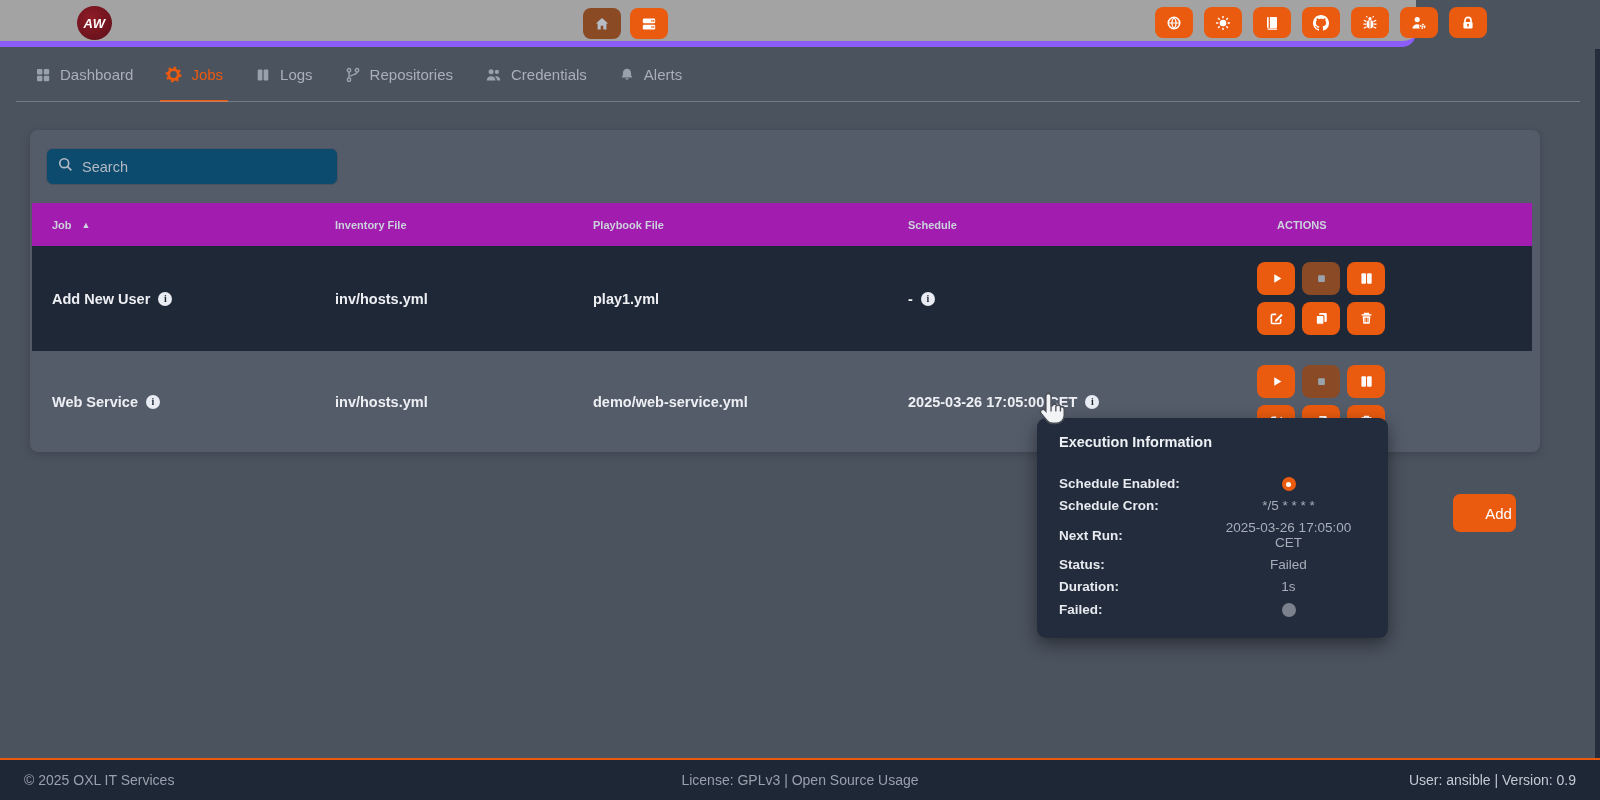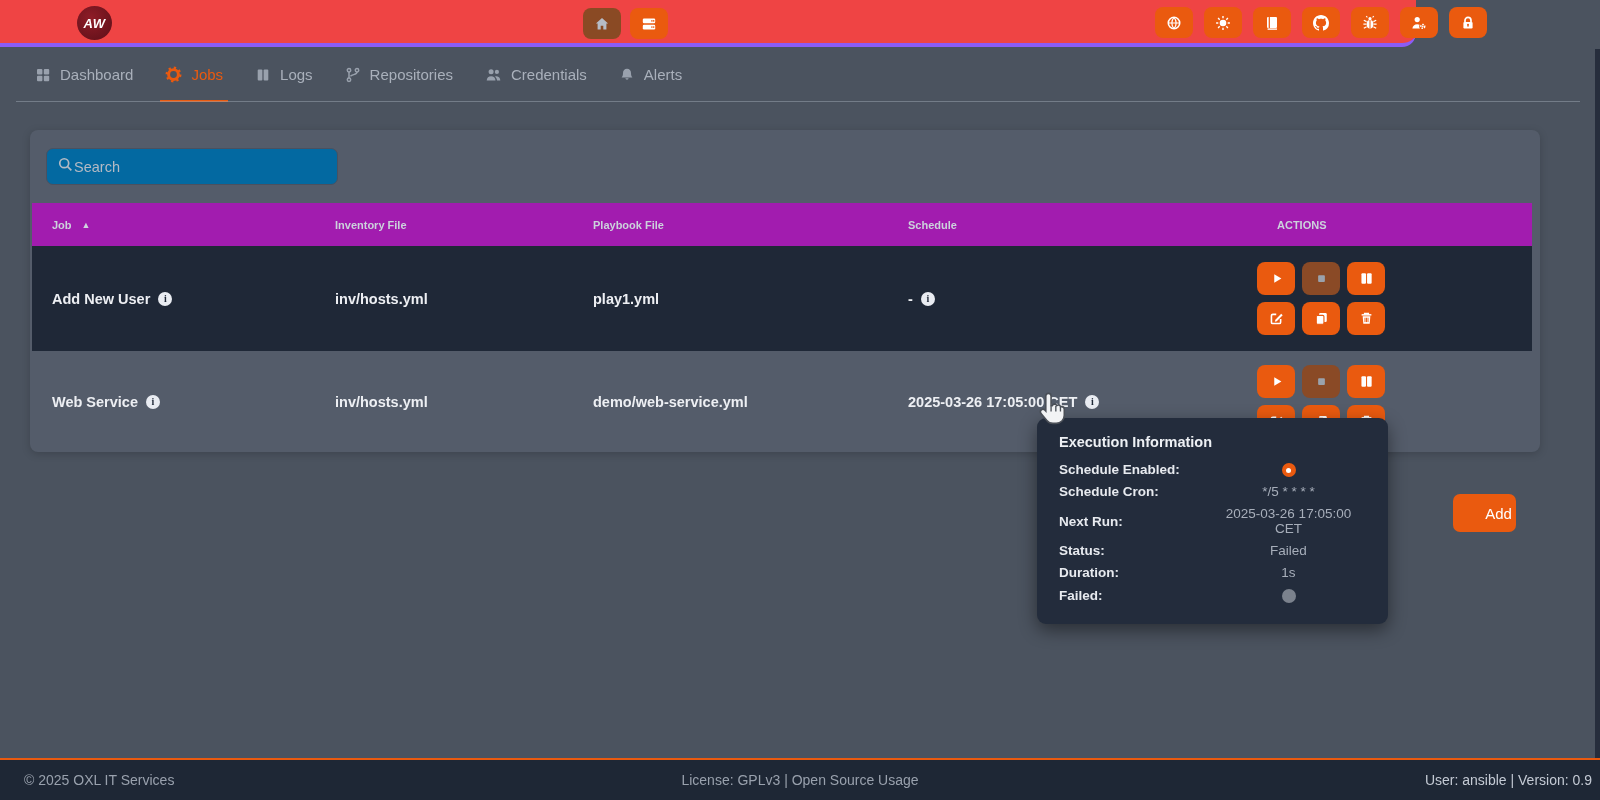--- a/index.html
+++ b/index.html
@@ -7,21 +7,21 @@
   body {
     font-family: "Liberation Sans", sans-serif;
     background:#4b535f;
     overflow:hidden;
   }
   .screen { position:relative; width:1600px; height:800px; background:#4b535f; overflow:hidden; }
 
   
   .navbar {
     position:absolute; top:0; left:0; width:1416px; height:47px;
-    background:#ef4444; border-bottom:4px solid #8b5cf6;
+    background:#a3a3a3; border-bottom:6px solid #8b5cf6;
     border-bottom-right-radius:14px;
   }
   .logo {
     position:absolute; left:77px; top:6px; width:35px; height:34px; border-radius:50%;
     background:radial-gradient(circle at 40% 35%, #8f1c27, #5c0f18);
     color:#fff; font-weight:bold; font-style:italic; font-size:13px;
     display:flex; align-items:center; justify-content:center; letter-spacing:.5px;
     cursor:pointer;
   }
   .nav-center { position:absolute; left:583px; top:8px; display:flex; gap:9px; }
@@ -44,22 +44,22 @@
   .tab svg { display:block; }
   .tab-divider { position:absolute; left:16px; right:20px; bottom:0; height:1px; background:rgba(150,158,170,.55); }
 
   
   .card {
     position:absolute; left:30px; top:130px; width:1510px; height:322px;
     background:#545c6a; border-radius:8px; box-shadow:0 2px 8px rgba(0,0,0,.18);
   }
   .searchbox {
     position:absolute; left:16px; top:18px; width:292px; height:37px;
-    background:#0369a1; border:1px solid #4a5160; border-radius:7px;
-    display:flex; align-items:center; padding:0 10px; 
+    background:#0c4a6e; border:1px solid #4a5160; border-radius:7px;
+    display:flex; align-items:center; padding:0 10px; gap:8px;
   }
   .searchbox svg { flex:0 0 auto; }
   .searchbox input {
     background:transparent; border:none; outline:none; color:#dfe3e9;
     font-size:14.5px; width:100%; font-family:"Liberation Sans", sans-serif;
   }
   .searchbox input::placeholder { color:#b4bac4; opacity:1; }
 
   .table { position:absolute; left:2px; top:73px; width:1500px; border-radius:0 0 6px 6px; overflow:hidden; }
   .trow { display:grid; grid-template-columns:283px 258px 315px 369px 275px; align-items:center; }
@@ -94,21 +94,21 @@
     background:#ea5a0f; color:#fff; border:none; border-radius:7px;
     font-size:15px; cursor:pointer; font-family:"Liberation Sans", sans-serif;padding-left:28px;
   }
 
   
   .tooltip {
     position:absolute; left:1037px; top:418px; width:351px; min-height:200px;
     background:#232c3c; border-radius:9px; box-shadow:0 6px 18px rgba(0,0,0,.45);
     padding:16px 22px 14px 22px; z-index:40;
   }
-  .tooltip-title { color:#edf0f4; font-weight:bold; font-size:14.5px; margin-bottom:12px; }
+  .tooltip-title { color:#edf0f4; font-weight:bold; font-size:14.5px; margin-bottom:26px; }
   .tip-row { display:flex; align-items:center; min-height:14px; margin-bottom:7px; font-size:13.5px; }
   .tip-label { width:152px; color:#e7eaef; font-weight:bold; }
   .tip-value { flex:1; text-align:center; color:#a7aeba; }
   .radio { width:14px; height:14px; border-radius:50%; display:inline-block; vertical-align:middle; }
   .radio-on  { background:#ea5a0f; position:relative; }
   .radio-on::after { content:""; position:absolute; left:4.5px; top:4.5px; width:5px; height:5px; border-radius:50%; background:#fff; }
   .radio-off { background:#7b828d; }
 
   
   .cursor { position:absolute; left:1036px; top:391px; z-index:60; pointer-events:none; }
@@ -117,21 +117,21 @@
   .edge-strip { position:absolute; right:0; top:49px; width:5px; height:709px; background:#262d3c; z-index:30; }
 
   
   .footer {
     position:absolute; left:0; bottom:0; width:1600px; height:42px;
     background:#1e2735; border-top:2px solid #ea5a0f;
     display:flex; align-items:center; font-size:14px; color:#99a1ad;
   }
   .footer-left  { position:absolute; left:24px; }
   .footer-center{ position:absolute; left:0; right:0; text-align:center; }
-  .footer-right { position:absolute; right:8px; color:#c4cad4; }
+  .footer-right { position:absolute; right:24px; color:#c4cad4; }
 </style>
 </head>
 <body>
 
 <div class="screen">
 
   <header class="navbar">
     <div class="logo">
       <span>AW</span>
     </div>

